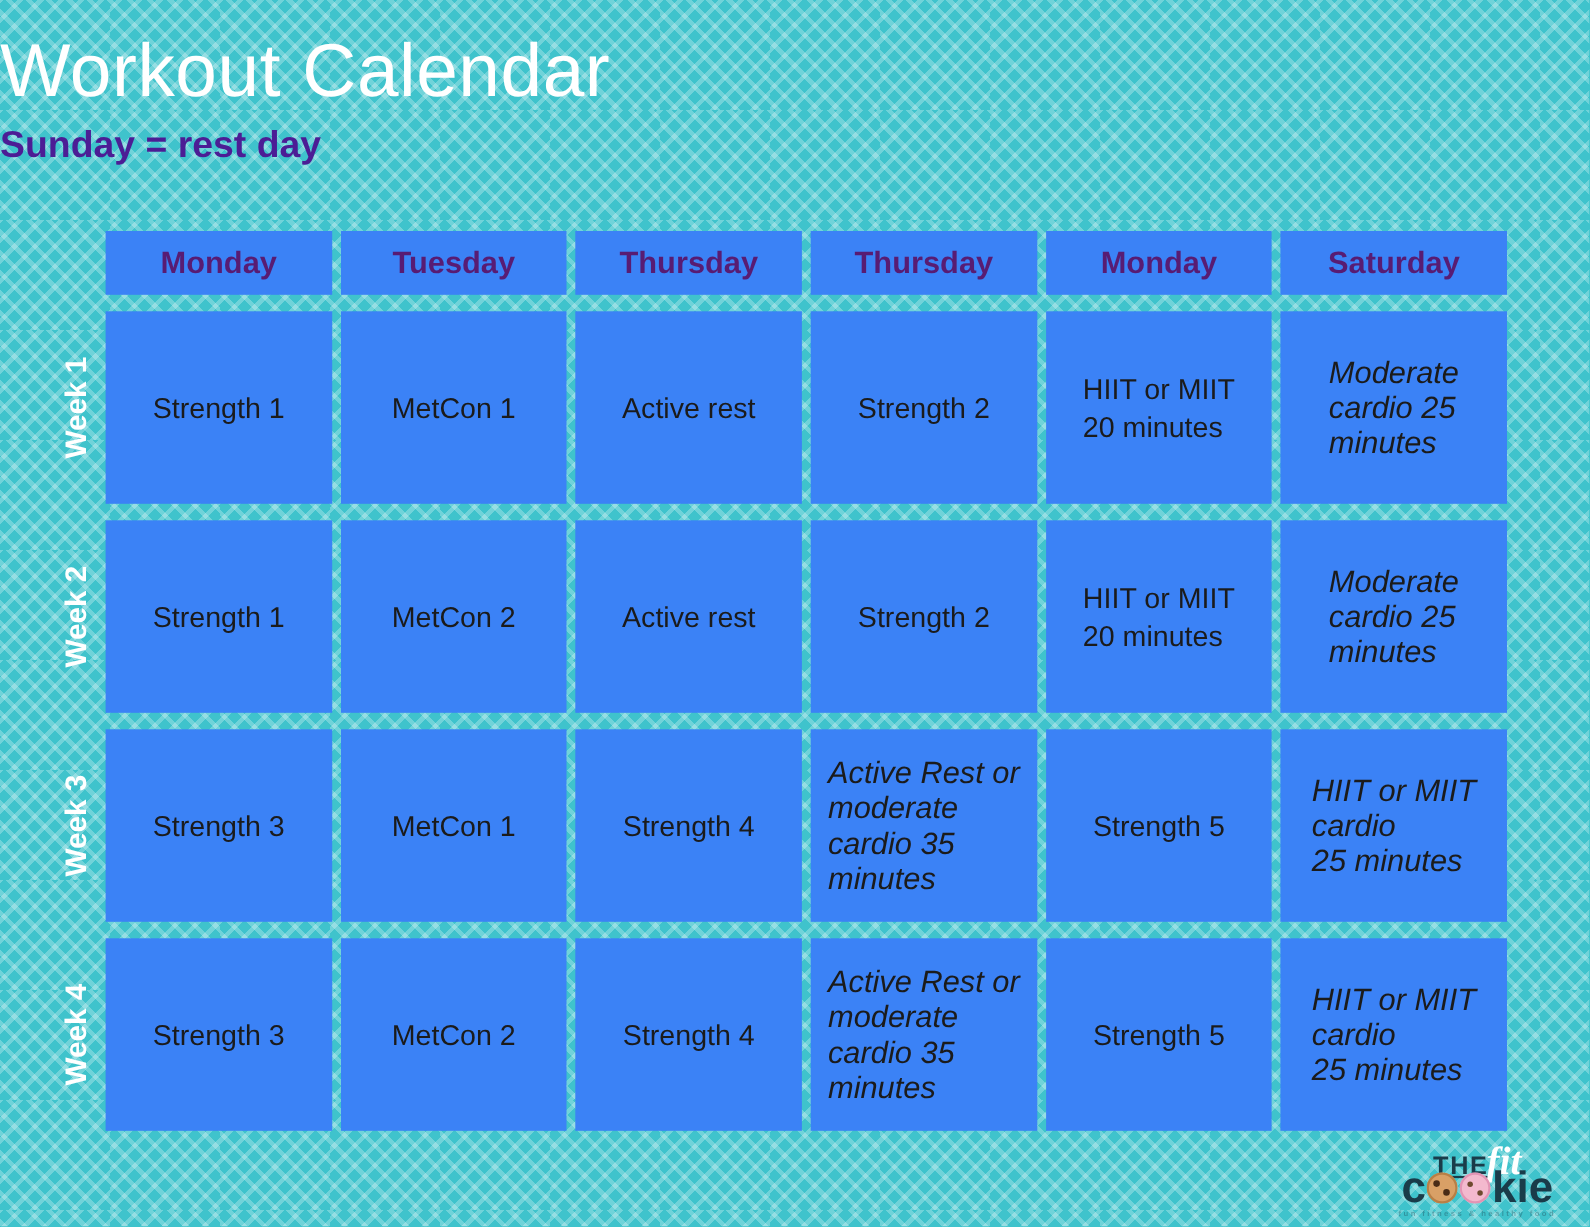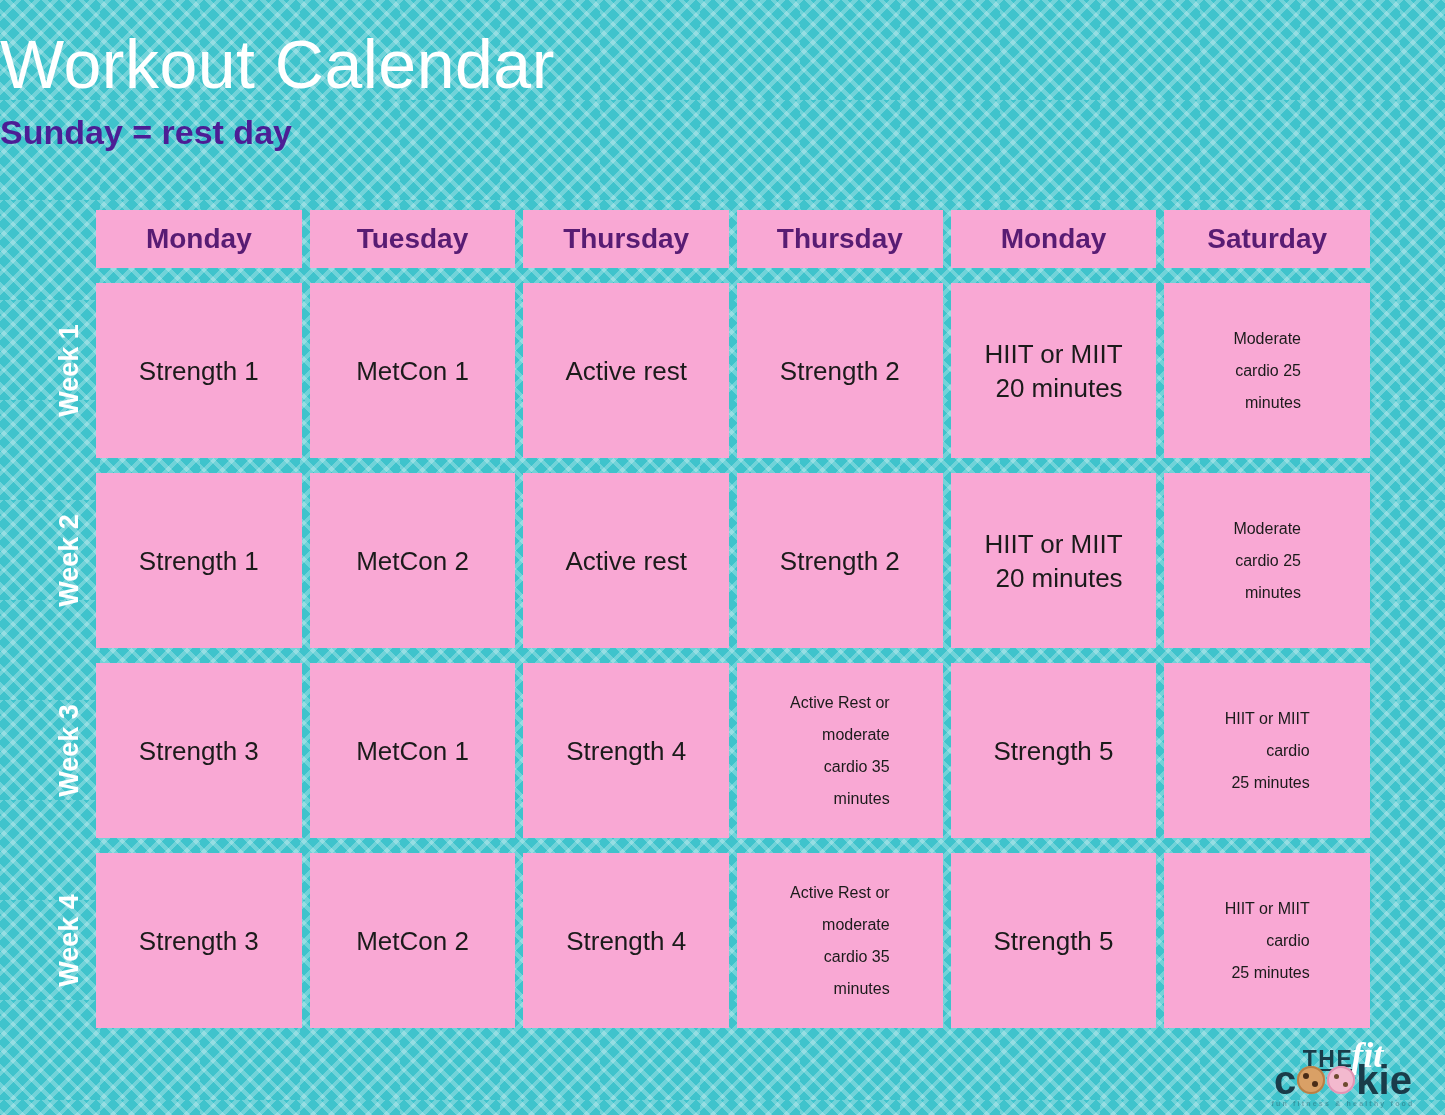--- a/index.html
+++ b/index.html
@@ -107,25 +107,25 @@
     display: block;
   }
 
   .cells {
     display: flex;
     flex: 1 1 auto;
     gap: 8px;
   }
   .cell {
     flex: 1 1 0;
-    background: #f9a8d4;
+    background: #3b82f6;
     display: flex;
     align-items: center;
     justify-content: center;
-    text-align: right;
+    text-align: left;
     box-sizing: border-box;
     padding: 6px 10px;
   }
 
   
   .header-row .cell {
     height: 58px;
     padding: 0 6px;
   }
   .day-name {
@@ -141,22 +141,23 @@
     height: 175px;
   }
   .cell-text {
     color: #1B1B1B;
     font-size: 26px;
     line-height: 34px;
     font-weight: 400;
     white-space: pre-line;
   }
   .cell-text.small {
-    font-size: 16px;
+    font-size: 28px;
     line-height: 32px;
+    font-style: italic;
   }
 
   
   .logo {
     position: absolute;
     right: 18px;
     bottom: 6px;
     width: 168px;
     height: 72px;
     text-align: center;

